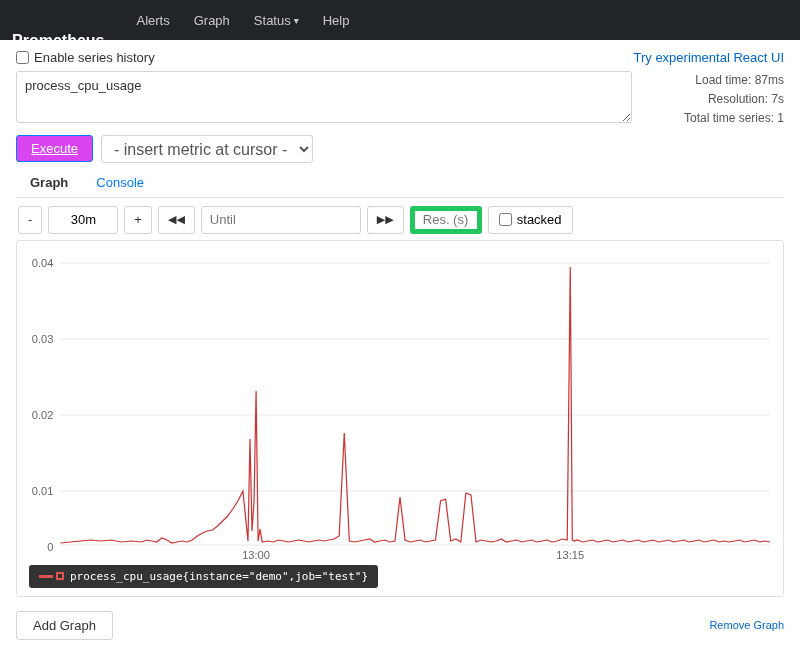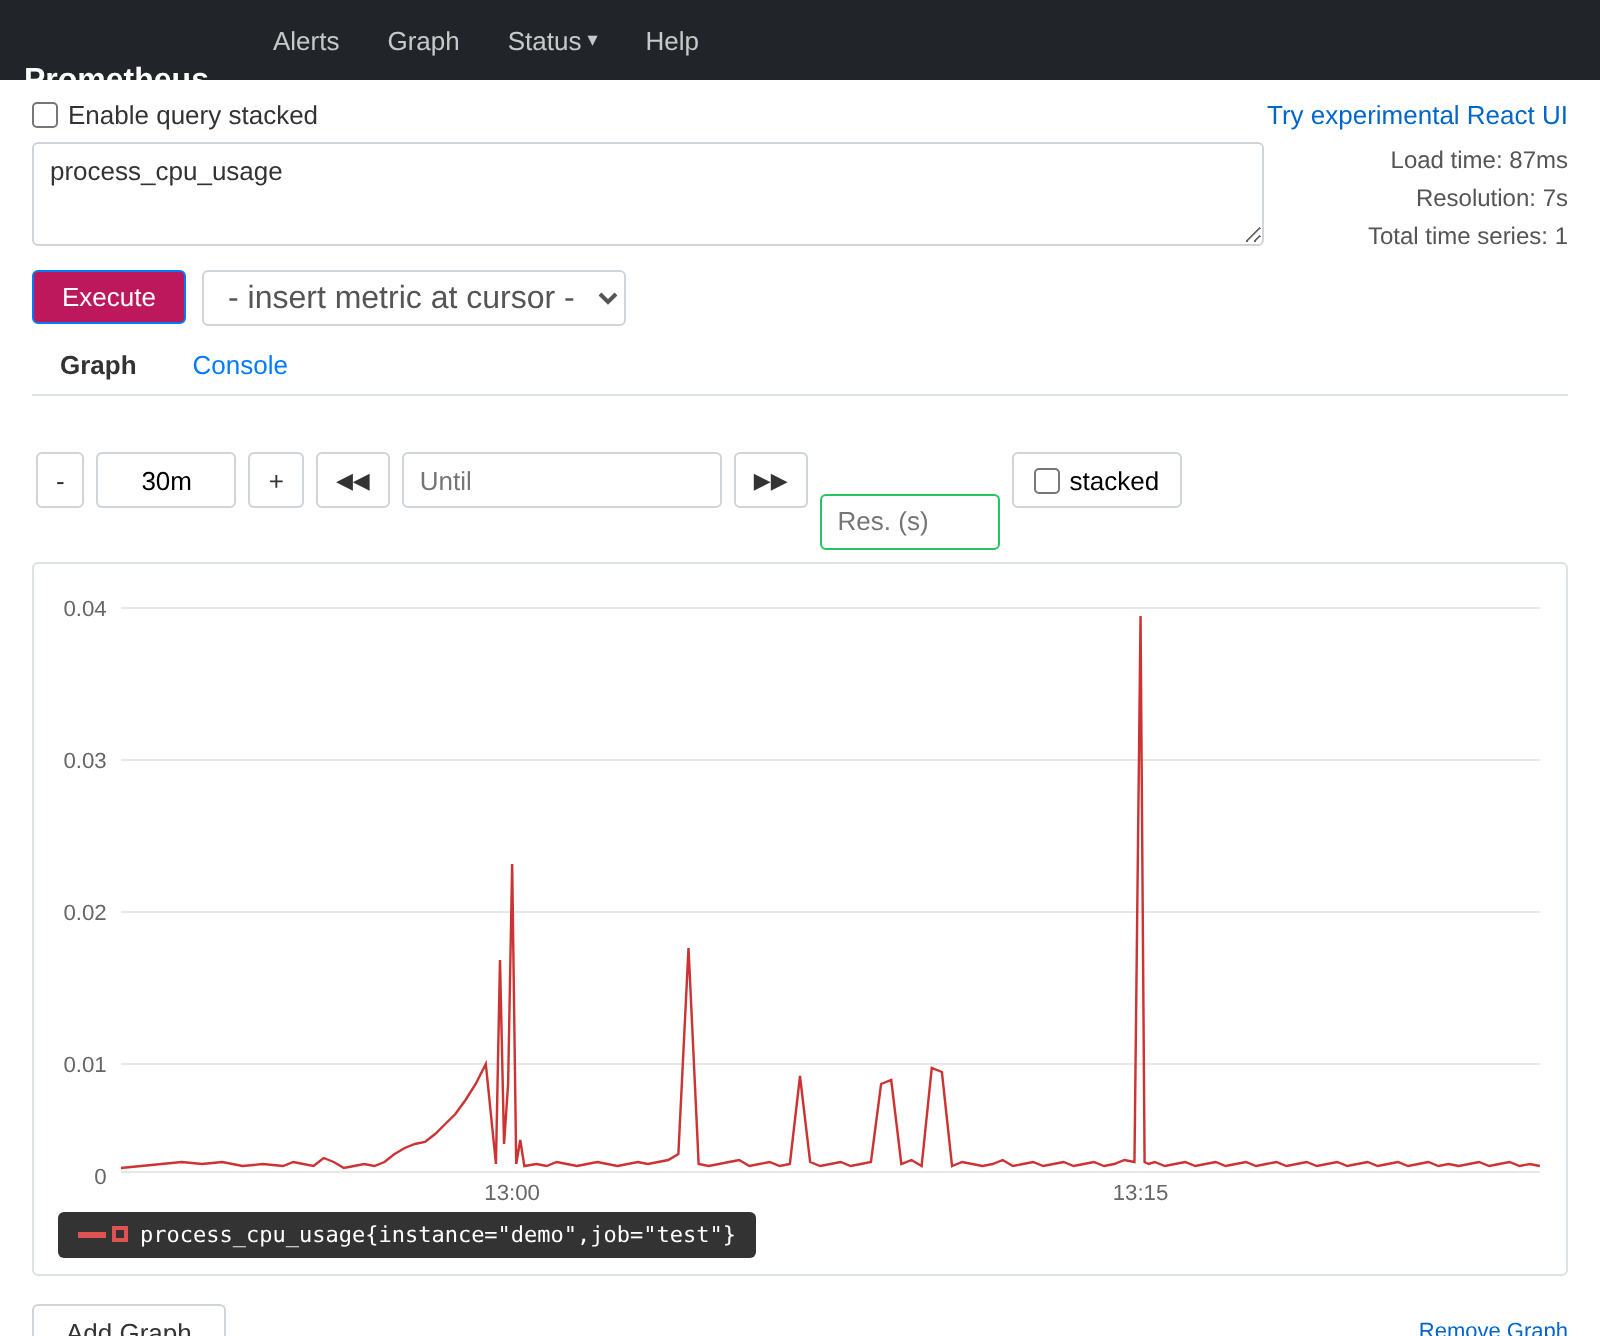--- a/index.html
+++ b/index.html
@@ -75,28 +75,29 @@
 
     
     .execute-row {
       display: flex;
       align-items: center;
       gap: 8px;
       margin-top: 6px;
       margin-bottom: 2px;
     }
     .btn-execute {
-      background: #be185d;
+      background: #d946ef;
       color: #fff;
       border: 1px solid #007bff;
       border-radius: 3px;
       padding: 5px 14px;
       font-size: 13px;
       cursor: pointer;
       font-weight: 500;
+      text-decoration: underline;
     }
 
     .metric-select {
       border: 1px solid #ced4da;
       border-radius: 3px;
       padding: 4px 8px;
       font-size: 16px;
       background: #fff;
       color: #555;
       cursor: pointer;
@@ -169,27 +170,26 @@
     .until-input {
       border: 1px solid #ced4da;
       border-radius: 3px;
       padding: 4px 8px;
       width: 160px;
       font-size: 13px;
       height: 28px;
       color: #ef4444;
     }
     .res-input {
-      border: 1px solid #22c55e;
+      border: 5px solid #22c55e;
       border-radius: 3px;
       padding: 4px 8px;
-      width: 90px;
-      font-size: 13px;
-      height: 28px;
-      margin-top: 41px;
+      width: 72px;
+      font-size: 13px;
+      height: 28px;
     }
     .stacked-btn {
       border: 1px solid #ced4da;
       background: #fff;
       border-radius: 3px;
       padding: 4px 10px;
       cursor: pointer;
       font-size: 13px;
       height: 28px;
       display: flex;
@@ -272,21 +272,21 @@
     <span style="font-size:10px;">▾</span>
   </span>
   <a class="nav-link">Help</a>
 </nav>
 
 <div class="main">
 
   <div class="top-bar">
     <label class="query-history-check">
       <input type="checkbox" style="">
-      <span>Enable query stacked</span>
+      <span>Enable series history</span>
     </label>
     <a class="experimental-link">Try experimental React UI</a>
   </div>
 
   <div class="two-col">
     <div class="query-col">
       <textarea class="query-textarea" spellcheck="false" style="">process_cpu_usage</textarea>
     </div>
     <div class="stats-col">
       <div class="stats-panel">

